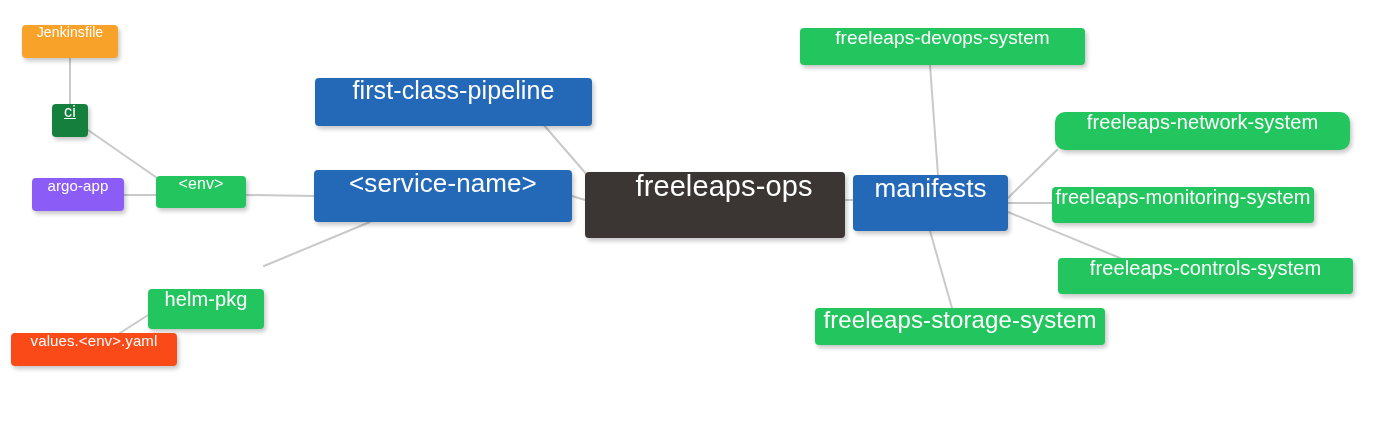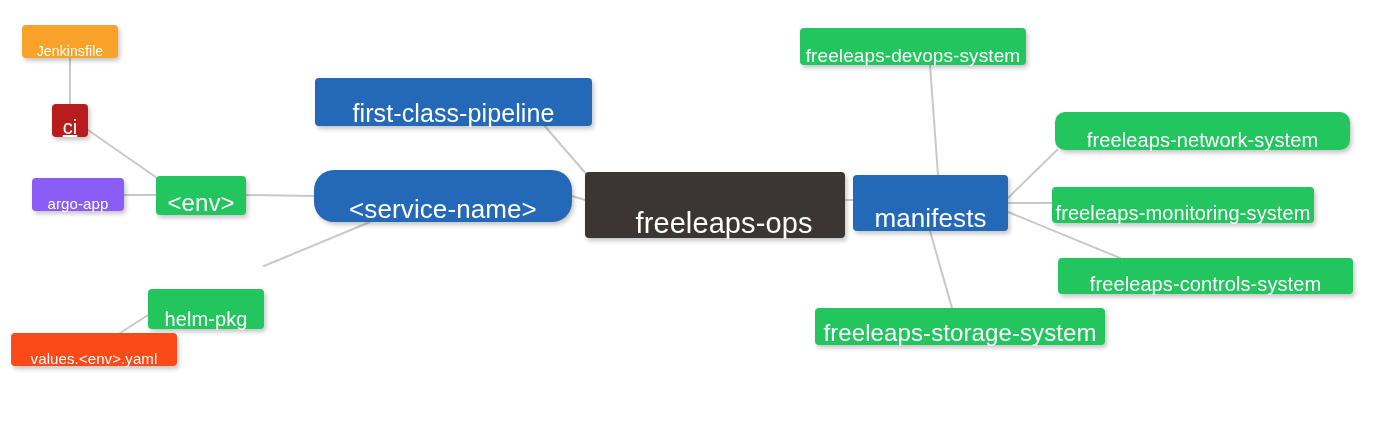--- a/index.html
+++ b/index.html
@@ -20,21 +20,21 @@
     position: absolute;
     left: 0;
     top: 0;
     width: 1390px;
     height: 421px;
     pointer-events: none;
   }
   .node {
     position: absolute;
     display: flex;
-    align-items: flex-end;
+    align-items: flex-start;
     justify-content: center;
     box-sizing: border-box;
     color: #ffffff;
     border-radius: 4px;
     white-space: nowrap;
     line-height: 1;
     box-shadow: 2px 3px 4px rgba(0,0,0,0.22);
     font-family: "Liberation Sans", sans-serif;
     letter-spacing: 0.1px;
   }
@@ -60,48 +60,48 @@
       <line x1="938" y1="175" x2="930" y2="65" stroke="#c9c9c9" stroke-width="2" stroke-linecap="round"></line>
       <line x1="1008" y1="198" x2="1057" y2="150" stroke="#c9c9c9" stroke-width="2" stroke-linecap="round"></line>
       <line x1="1008" y1="203" x2="1052" y2="203" stroke="#c9c9c9" stroke-width="2" stroke-linecap="round"></line>
       <line x1="1008" y1="212" x2="1120" y2="258" stroke="#c9c9c9" stroke-width="2" stroke-linecap="round"></line>
       <line x1="930" y1="231" x2="952" y2="308" stroke="#c9c9c9" stroke-width="2" stroke-linecap="round"></line>
     </svg>
   <div id="node-layer">
       <div class="node" style="left: 22px; top: 25px; width: 96px; height: 33px; background: rgb(249, 162, 41); font-size: 14px;">
         <span class="node-label">Jenkinsfile</span>
       </div>
-      <div class="node" style="left: 52px; top: 104px; width: 36px; height: 33px; background: #b91c1c; font-size: 20px; text-decoration: underline;">
+      <div class="node" style="left: 52px; top: 104px; width: 36px; height: 33px; background: #15803d; font-size: 16px; text-decoration: underline;">
         <span class="node-label">ci</span>
       </div>
       <div class="node" style="left: 32px; top: 178px; width: 92px; height: 33px; background: #8b5cf6; font-size: 15px;">
         <span class="node-label">argo-app</span>
       </div>
-      <div class="node" style="left: 156px; top: 176px; width: 90px; height: 39px; background: rgb(34, 197, 94); font-size: 24px;">
+      <div class="node" style="left: 156px; top: 176px; width: 90px; height: 32px; background: rgb(34, 197, 94); font-size: 16px;">
         <span class="node-label">&lt;env&gt;</span>
       </div>
-      <div class="node" style="left: 314px; top: 170px; width: 258px; height: 52px; background: rgb(36, 105, 184); font-size: 26px; border-radius: 20px;">
+      <div class="node" style="left: 314px; top: 170px; width: 258px; height: 52px; background: rgb(36, 105, 184); font-size: 26px;">
         <span class="node-label">&lt;service-name&gt;</span>
       </div>
       <div class="node" style="left: 315px; top: 38px; width: 277px; height: 48px; background: rgb(36, 105, 184); font-size: 25px; margin-top: 40px;">
         <span class="node-label">first-class-pipeline</span>
       </div>
       <div class="node" style="left: 148px; top: 256px; width: 116px; height: 40px; background: rgb(34, 197, 94); font-size: 20px; margin-top: 33px;">
         <span class="node-label">helm-pkg</span>
       </div>
       <div class="node" style="left: 11px; top: 333px; width: 166px; height: 33px; background: rgb(249, 74, 23); font-size: 15px;">
         <span class="node-label">values.&lt;env&gt;.yaml</span>
       </div>
       <div class="node" style="left: 585px; top: 172px; width: 260px; height: 66px; background: rgb(59, 54, 51); font-size: 29px; padding-left: 18px;">
         <span class="node-label">freeleaps-ops</span>
       </div>
       <div class="node" style="left: 853px; top: 175px; width: 155px; height: 56px; background: rgb(36, 105, 184); font-size: 26px;">
         <span class="node-label">manifests</span>
       </div>
-      <div class="node" style="left: 800px; top: 28px; width: 226px; height: 37px; background: rgb(34, 197, 94); font-size: 19px;">
+      <div class="node" style="left: 800px; top: 28px; width: 285px; height: 37px; background: rgb(34, 197, 94); font-size: 19px;">
         <span class="node-label">freeleaps-devops-system</span>
       </div>
       <div class="node" style="left: 1055px; top: 112px; width: 295px; height: 38px; background: rgb(34, 197, 94); font-size: 20px; border-radius: 10px;">
         <span class="node-label">freeleaps-network-system</span>
       </div>
       <div class="node" style="left: 1052px; top: 187px; width: 262px; height: 36px; background: rgb(34, 197, 94); font-size: 20px;">
         <span class="node-label">freeleaps-monitoring-system</span>
       </div>
       <div class="node" style="left: 1058px; top: 258px; width: 295px; height: 36px; background: rgb(34, 197, 94); font-size: 20px;">
         <span class="node-label">freeleaps-controls-system</span>

